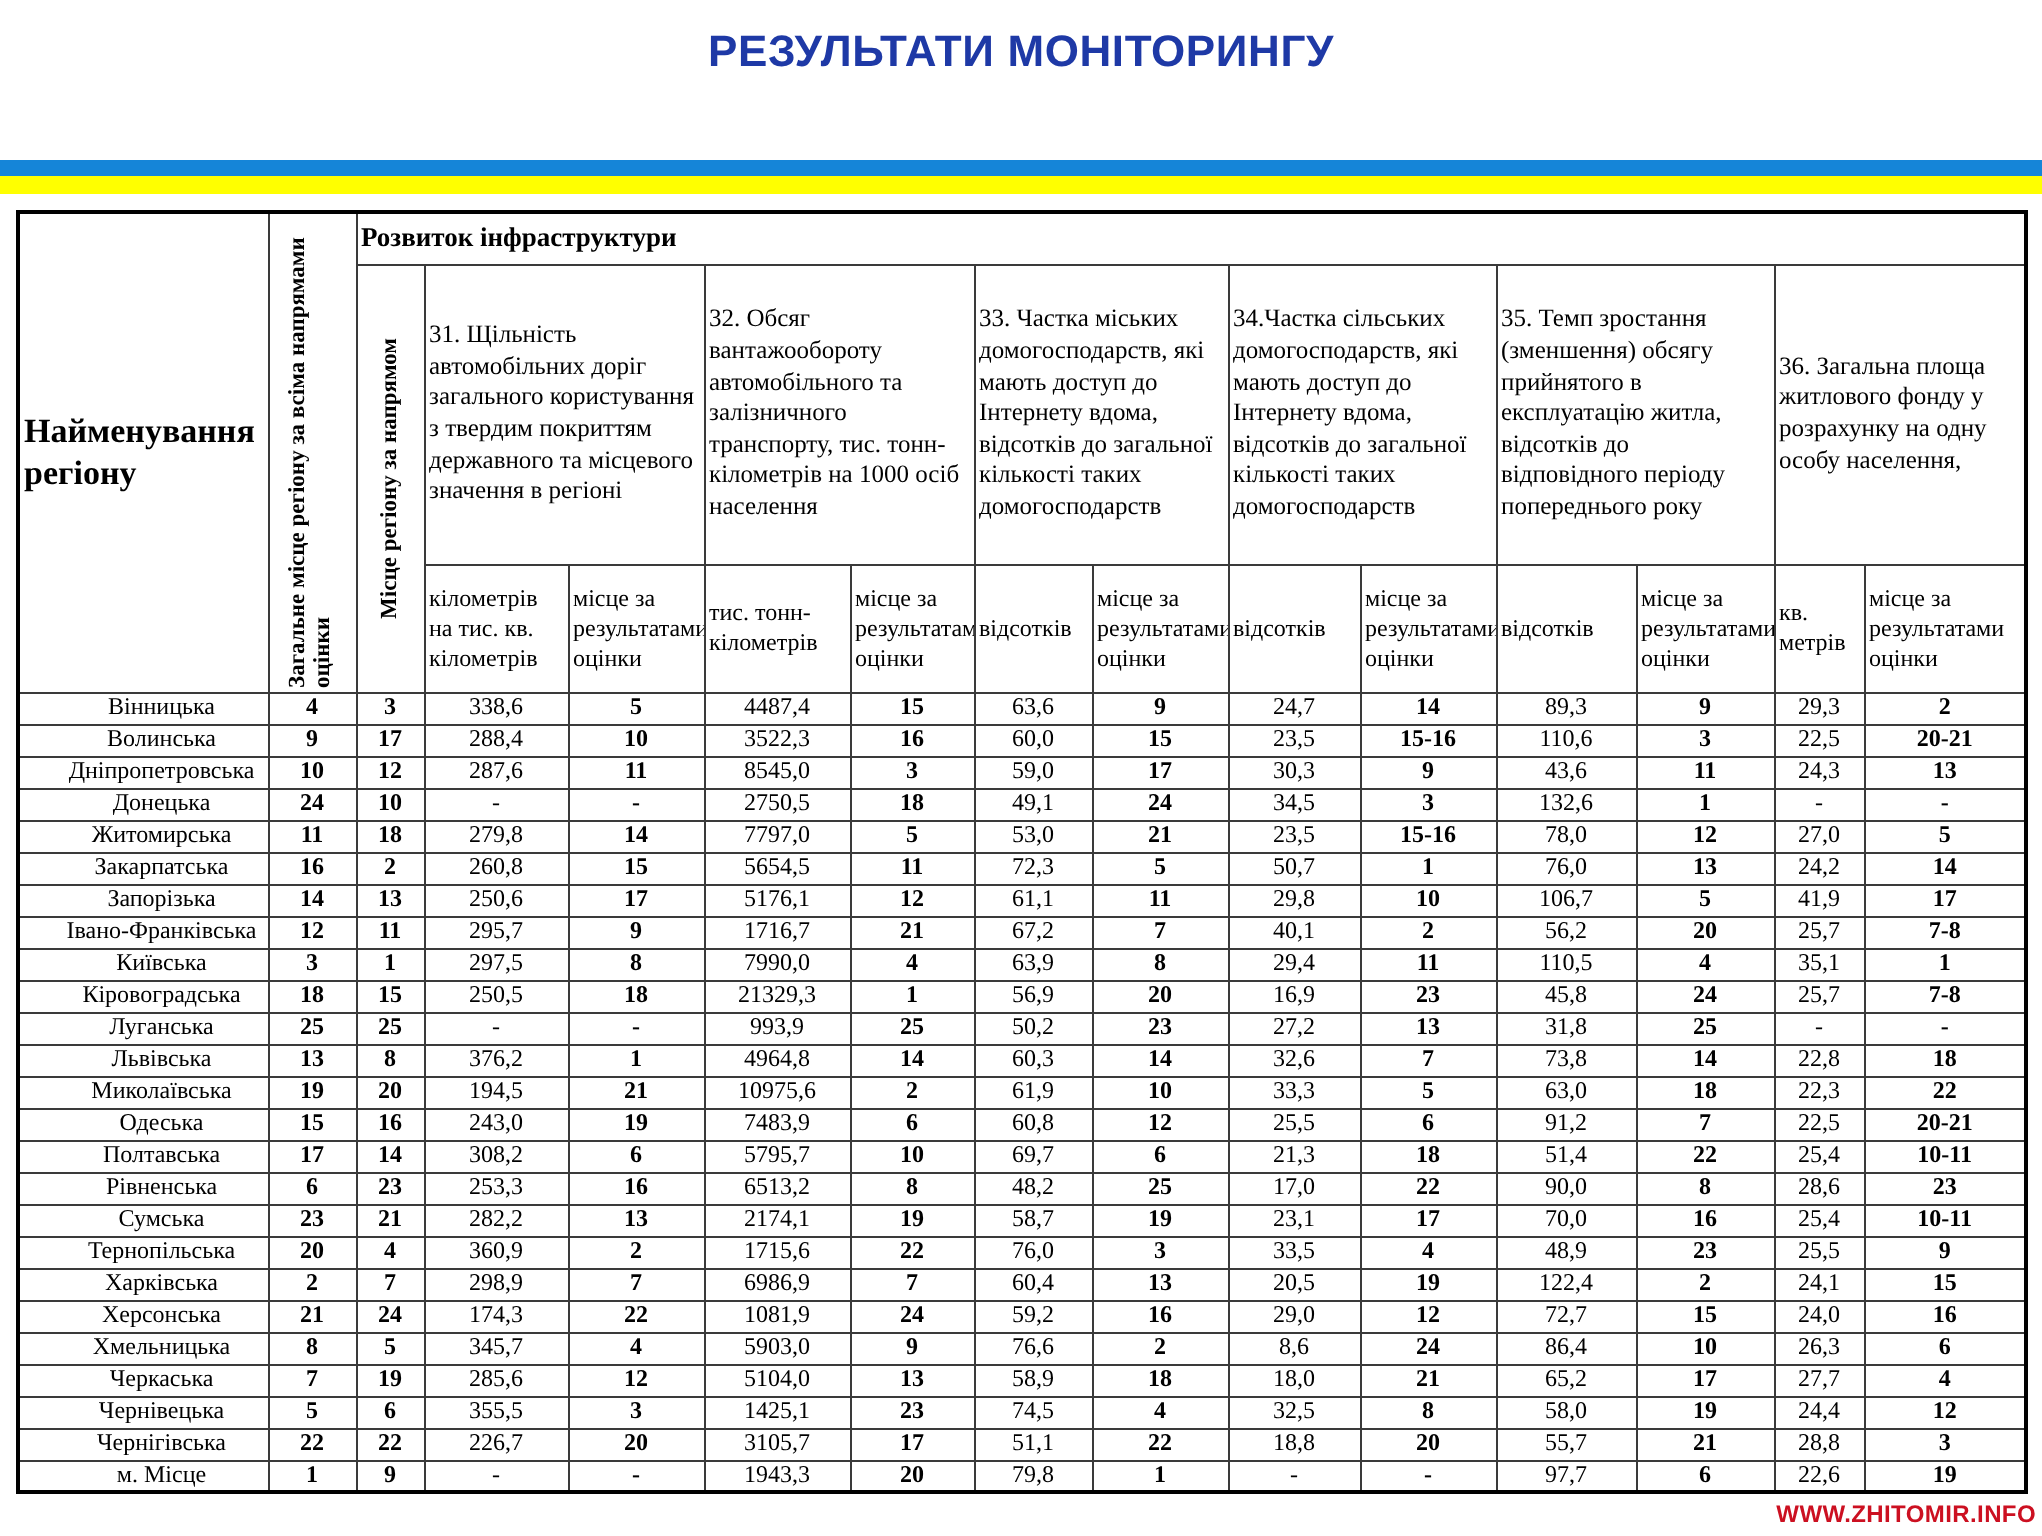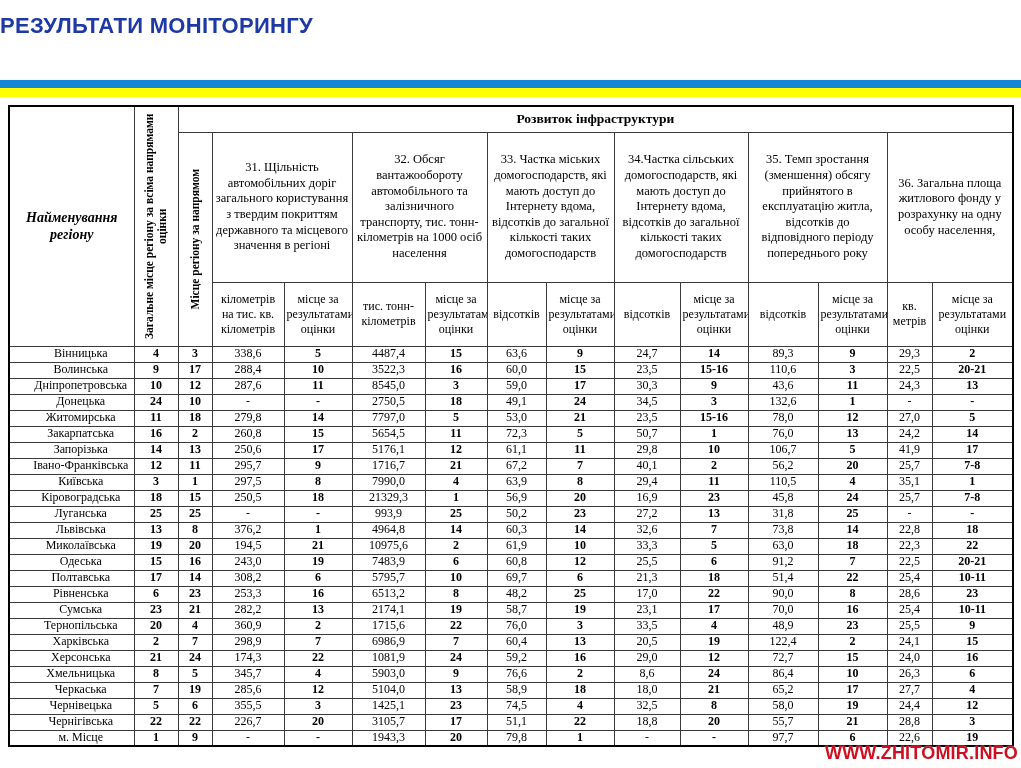--- a/index.html
+++ b/index.html
@@ -5,20 +5,21 @@
   * { box-sizing: border-box; }
   html, body { margin: 0; padding: 0; }
   body {
     width: 1021px; height: 768px;
     background: #ffffff;
     position: relative;
     overflow: hidden;
     font-family: "Liberation Serif", serif;
   }
   .titles {
+    text-align: center;
     font-family: "Liberation Sans", sans-serif;
     font-weight: bold;
     color: #1e39a6;
   }
   .title-line1 { font-size: 22px; padding-top: 13px; letter-spacing: 0.3px; }
   .title-line2 { font-size: 21px; padding-top: 13px; }
   .stripe-blue  { position: absolute; left: 0; top: 80px;  width: 1021px; height: 8px; background: #1585d8; }
   .stripe-yellow{ position: absolute; left: 0; top: 88px;  width: 1021px; height: 9px; background: #ffff00; }
 
   table.monitor {
@@ -29,31 +30,31 @@
     table-layout: fixed;
     border: 2px solid #000;
   }
   table.monitor th, table.monitor td {
     border: 1px solid #3a3a3a;
     overflow: hidden;
   }
   thead th {
     font-weight: normal;
     font-size: 12.5px;
-    text-align: center;
+    text-align: left;
     vertical-align: middle;
     padding: 1px 2px;
     line-height: 1.25;
   }
   th.group-hd {
     font-weight: bold;
     font-size: 13.5px;
     height: 26px;
   }
-  th.region-hd { font-weight: bold; font-size: 14px; font-style: italic; }
+  th.region-hd { font-weight: bold; font-size: 17px; }
   th.ind-hd { height: 150px; }
   th.sub-hd { height: 64px; font-size: 12px; }
   .vert {
     writing-mode: vertical-rl;
     transform: rotate(180deg);
     font-weight: bold;
     font-size: 11.5px;
     line-height: 1.1;
     margin: 0 auto;
     max-height: 236px;
@@ -71,21 +72,21 @@
     text-align: center;
     padding-left: 20px;
   }
   tbody td.place { font-weight: bold; }
 
   .watermark {
     position: absolute;
     right: 3px; bottom: 4px;
     font-family: "Liberation Sans", sans-serif;
     font-weight: bold;
-    font-size: 18px;
+    font-size: 12px;
     color: #cc1021;
     letter-spacing: 0.2px;
     text-shadow: 0 0 2px #ffffff;
     z-index: 5;
   }
 </style>
 </head>
 <body>
 
 <div class="titles">

